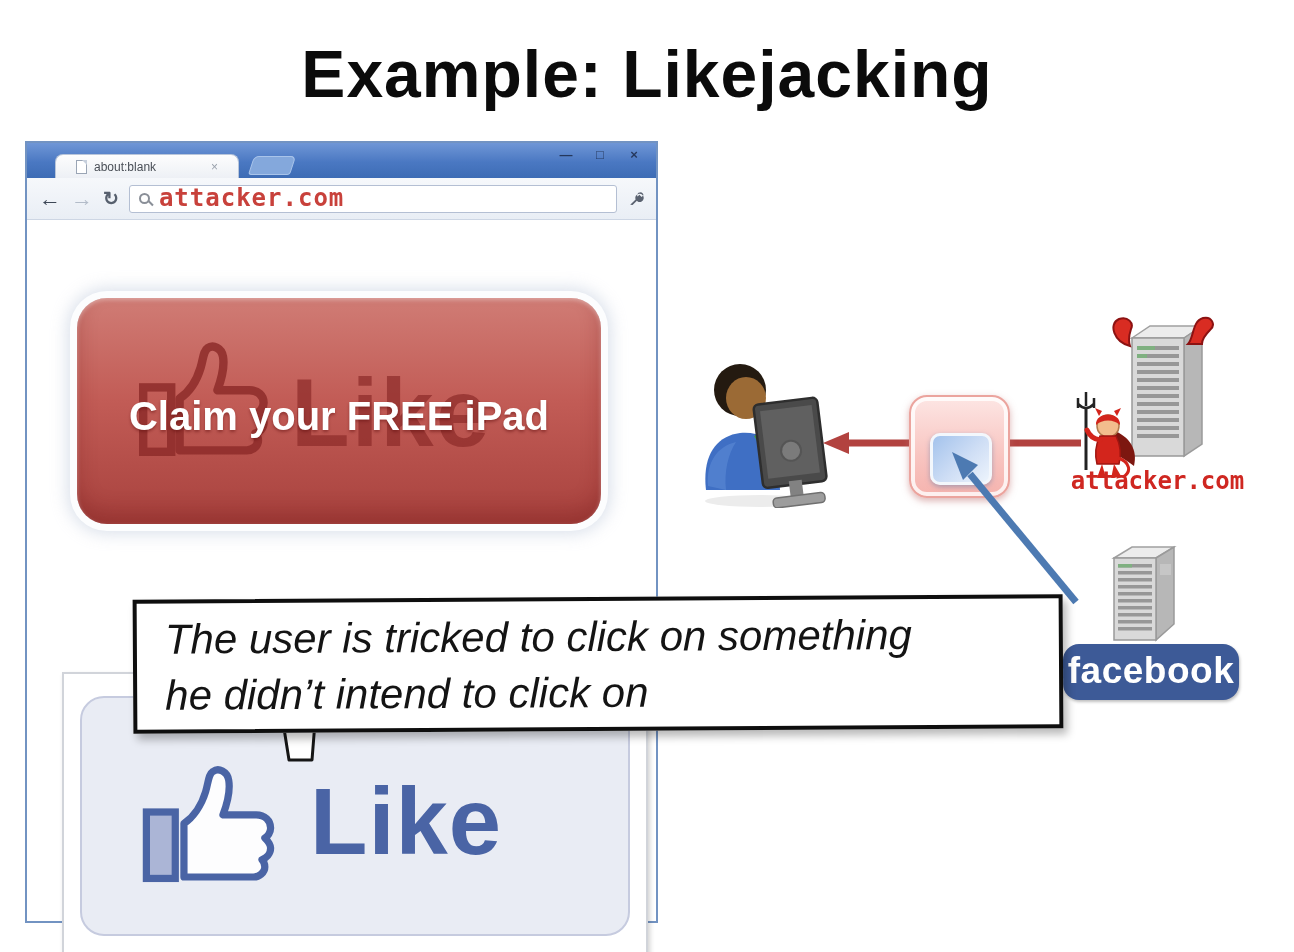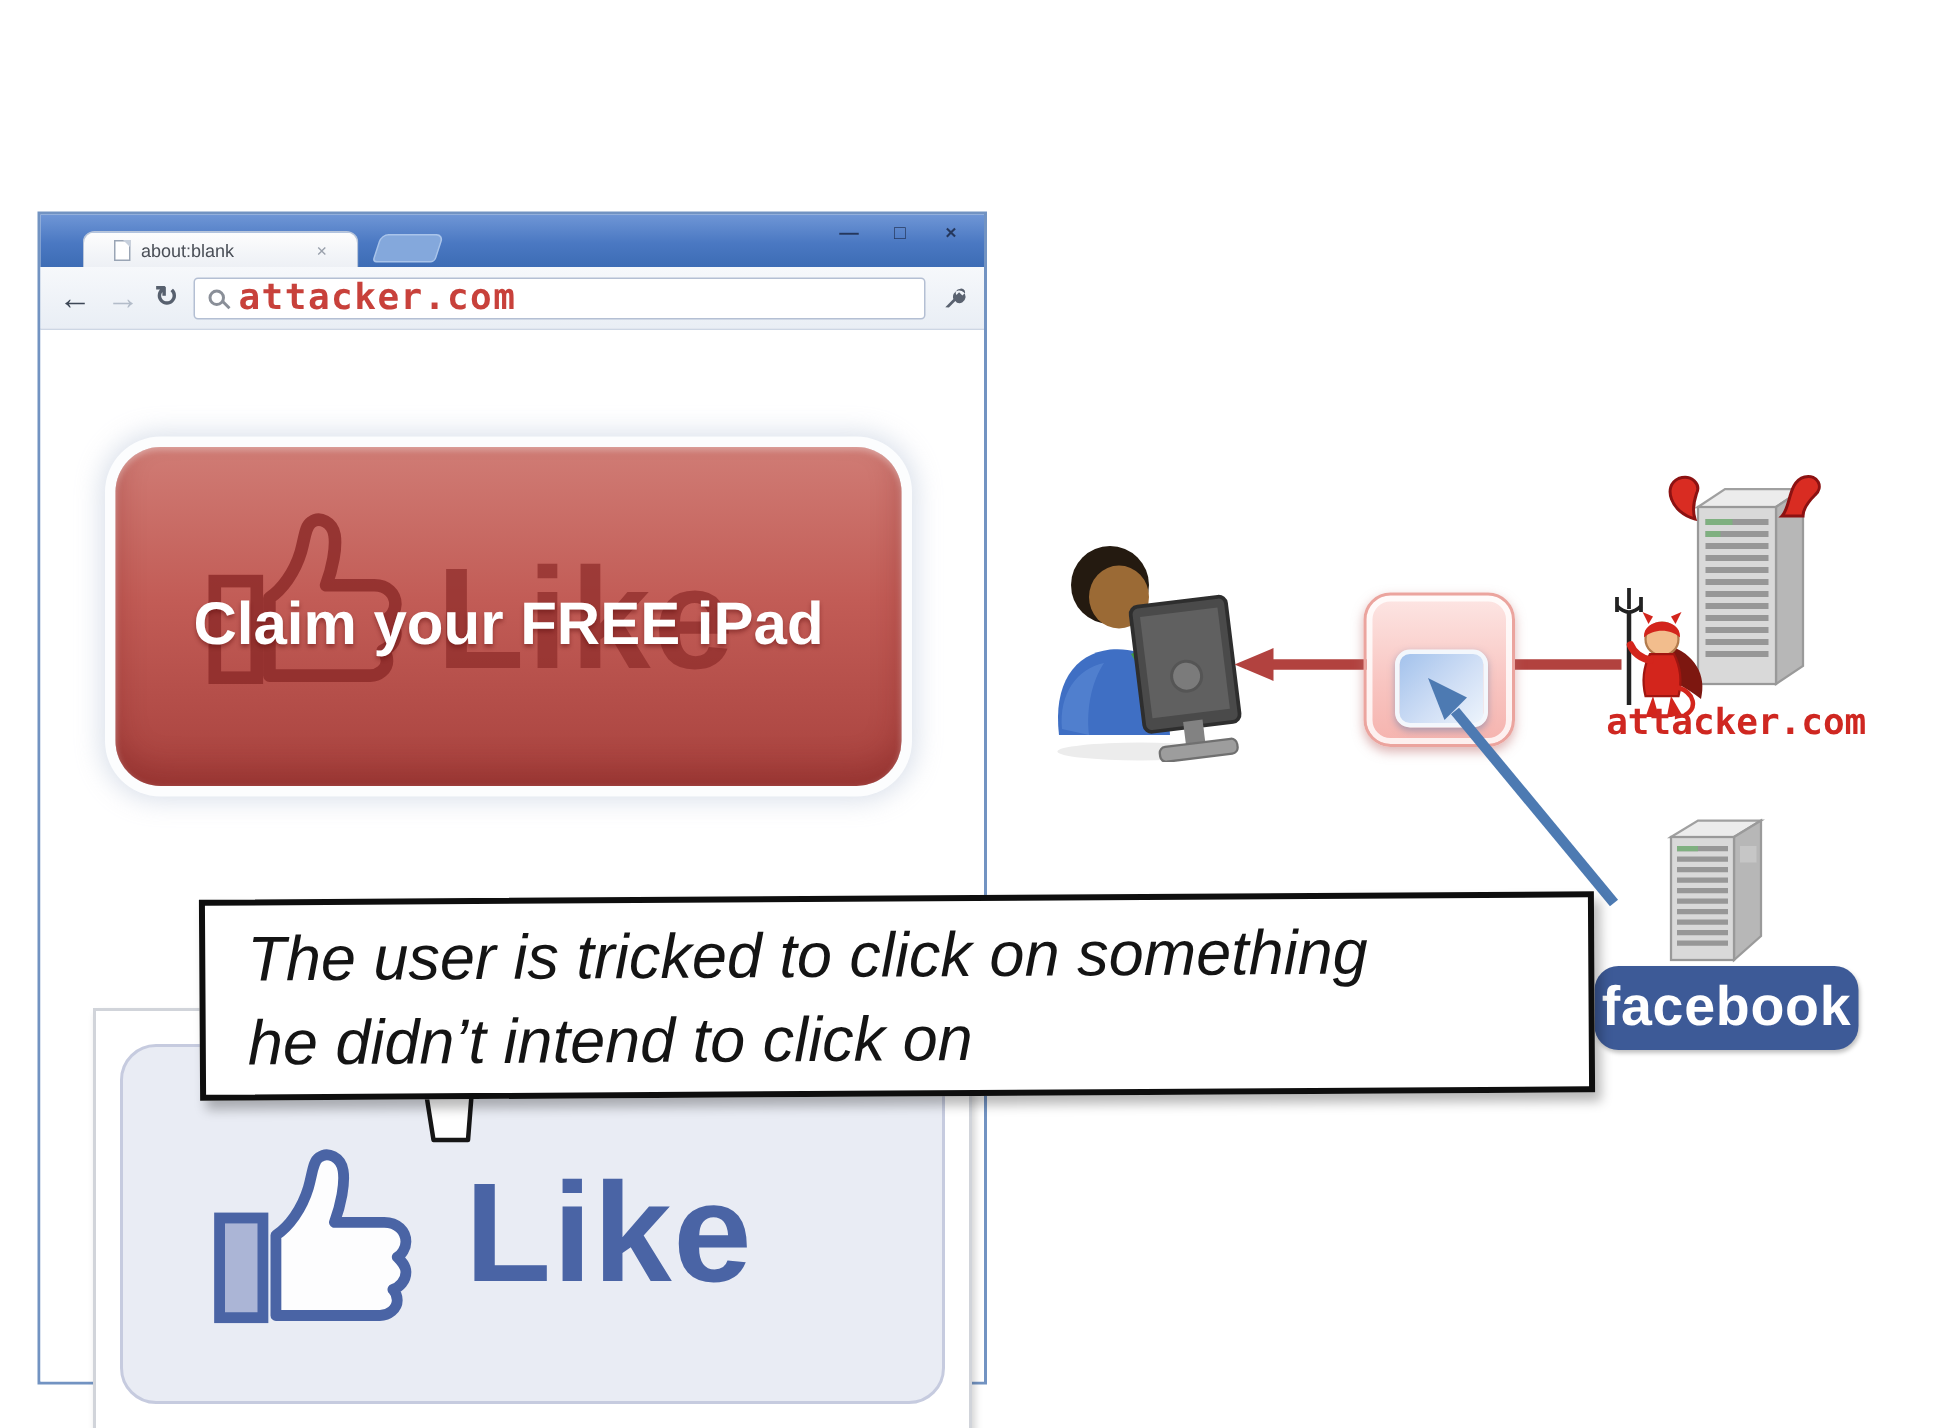--- a/index.html
+++ b/index.html
@@ -143,20 +143,21 @@
     background:#3d5a97; border-radius:16px; color:#fff; text-align:center;
     font-size:37px; font-weight:bold; line-height:54px; letter-spacing:.5px;
     box-shadow:1px 2px 3px rgba(0,0,0,.25);
   }
 </style>
 </head>
 <body>
 
 <div class="slide">
 
+  <div class="title">Example: Likejacking</div>
 
   <div class="browser">
     <div class="titlebar">
       <div class="tab">
         <span class="page-icon"></span>
         <span class="tab-label">about:blank</span>
         <span class="tab-close">×</span>
       </div>
       <div class="newtab-stub"></div>
       <div class="win-controls">

